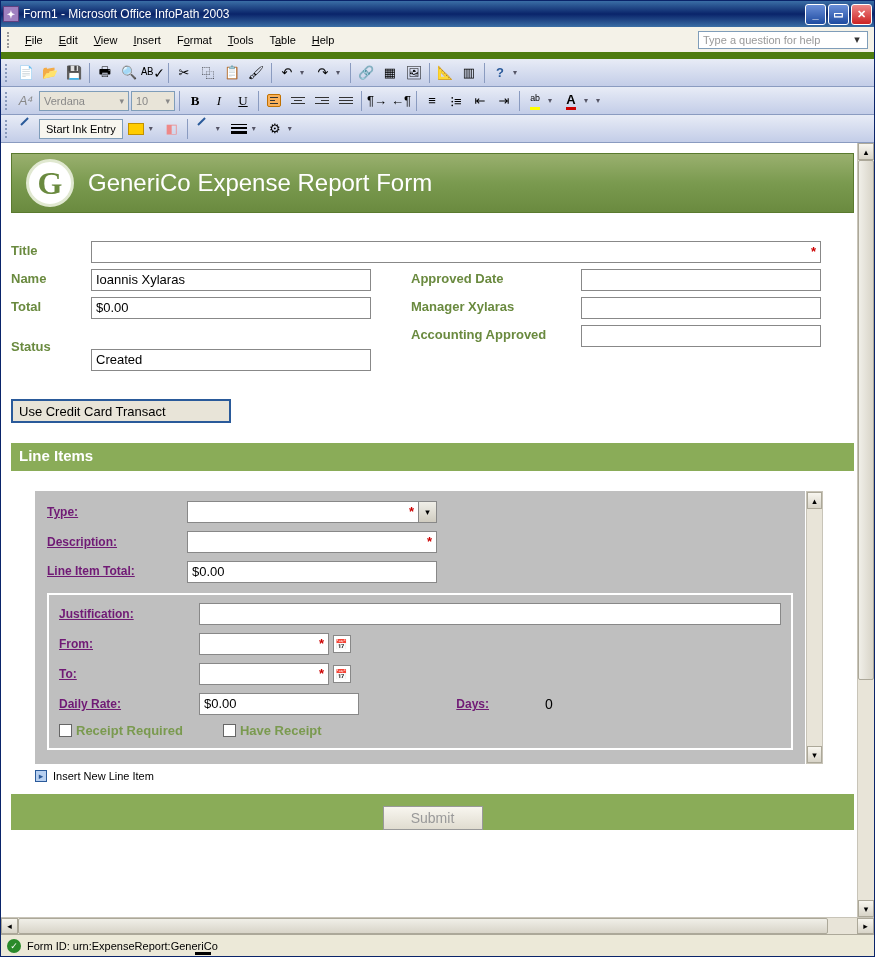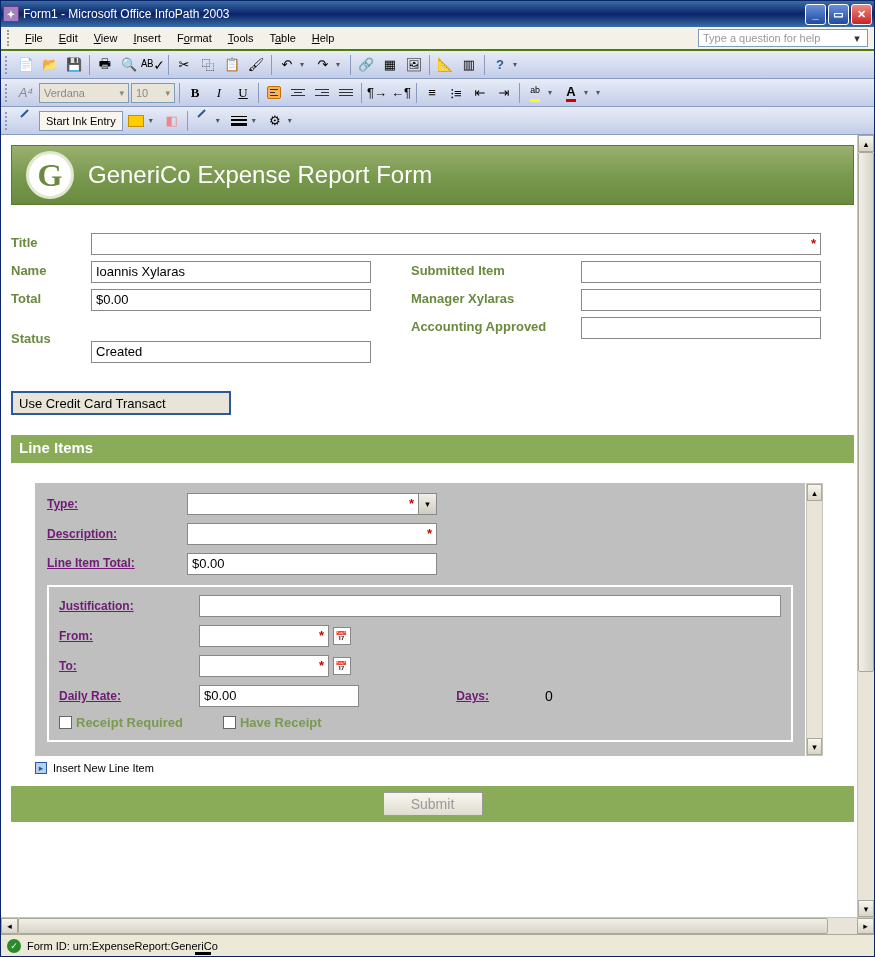--- a/index.html
+++ b/index.html
@@ -3,21 +3,21 @@
 <meta charset="utf-8">
 <style>
 * { box-sizing: border-box; margin: 0; padding: 0; }
 body { font-family: "Tahoma", sans-serif; font-size: 11px; background: #fff; overflow: hidden; }
 .window { width: 875px; height: 957px; border: 1px solid #0a246a; background: #ece9d8; display: flex; flex-direction: column; }
 .titlebar { height: 26px; background: linear-gradient(to bottom, #3a6ea5 0%, #0a246a 50%, #3a6ea5 100%); display: flex; align-items: center; padding: 0 2px; color: #fff; }
 .titlebar .app-icon { width: 16px; height: 16px; background: #a080c0; border: 1px solid #604080; margin-right: 4px; display:flex; align-items:center; justify-content:center; font-size:10px; font-weight:bold; color:#fff;}
 .titlebar .title { flex: 1; font-size: 12px; font-weight: normal; }
 .titlebar .winbtn { width: 21px; height: 21px; margin-left: 2px; border: 1px solid #fff; background: linear-gradient(to bottom,#6a8fd8,#1e4ba0); display:flex; align-items:center; justify-content:center; color:#fff; font-weight:bold; font-size:11px; border-radius:3px;}
 .titlebar .winbtn.close { background: linear-gradient(to bottom,#e88,#c22); }
-.menubar { height: 24px; background: #f4f2e8; display: flex; align-items: center; padding: 0 6px; border-bottom: 2px solid #4d7c0f; }
+.menubar { height: 32px; background: #f4f2e8; display: flex; align-items: center; padding: 0 6px; border-bottom: 7px solid #4d7c0f; }
 .menubar .grip { width:4px; height:16px; border-left:2px dotted #999; margin-right:6px;}
 .menubar .menuitem { padding: 2px 8px; font-size: 11px; cursor:default; }
 .menubar .menuitem u { text-decoration: underline; }
 .helpbox { margin-left:auto; width: 170px; height:18px; border:1px solid #7f9db9; background:#fff; color:#999; font-size:11px; padding:1px 4px; display:flex; align-items:center;}
 .helpbox .dd { width:12px; text-align:center; color:#333;}
 .toolbar { height: 28px; background: linear-gradient(to bottom,#e8ecf6,#c3cde8); border-bottom: 1px solid #8a9bc0; display:flex; align-items:center; padding:0 4px; gap:2px;}
 .toolbar .grip { width:4px; height:18px; border-left:2px dotted #8899bb; margin-right:4px;}
 .tbtn { width:22px; height:22px; display:flex; align-items:center; justify-content:center; border:1px solid transparent; border-radius:2px; font-size:13px;}
 .tsep { width:1px; height:20px; background:#8a9bc0; margin:0 2px;}
 .tdd { width:10px; font-size:8px; color:#556;}
@@ -74,21 +74,21 @@
 .li-select { display:flex;}
 .li-select .dd{width:18px;height:22px;border:1px solid #888;border-left:none;background:linear-gradient(#f0efe8,#d0ccc0);display:flex;align-items:center;justify-content:center;font-size:9px;}
 .sub-box { border:2px solid #fff; padding:8px 10px 10px 10px; margin-top:10px;}
 .sub-grid { display:grid; grid-template-columns: 140px 160px 30px 110px 100px 1fr; row-gap:8px; align-items:center; font-family:Verdana,sans-serif;}
 .date-btn { width:18px; height:18px; border:1px solid #888; background:#fff; display:flex; align-items:center; justify-content:center; font-size:10px;}
 .chk-row { display:flex; gap:40px; margin-top:8px; align-items:center;}
 .chk { width:13px; height:13px; border:1px solid #666; background:#fff; margin-right:4px;}
 .chk-label { color:#7a9a4f; font-weight:bold; font-size:13px; display:flex; align-items:center; font-family:Verdana,sans-serif;}
 .insert-row { margin:6px 0 0 24px; display:flex; align-items:center; gap:6px; font-size:11px; font-family:Verdana,sans-serif;}
 .insert-icon { width:12px; height:12px; border:1px solid #2a5a9a; background:#b8d0f0; display:flex; align-items:center; justify-content:center; color:#2a5a9a; font-size:9px;}
-.submit-bar { margin-top:12px; height:36px; background:#8aac58; display:flex; align-items:center; justify-content:center;}
+.submit-bar { margin-top:12px; height:36px; background:#8aac58; display:flex; align-items:flex-end; justify-content:center;}
 .submit-btn { width:100px; height:24px; border:1px solid #999; background:linear-gradient(#f8f6ef,#e0dcd0); color:#999; font-family:Verdana,sans-serif; font-size:14px;}
 .days-val { text-align:center; font-size:14px;}
 </style>
 </head>
 <body>
 
 <div class="window">
 
   <div class="titlebar">
     <div class="app-icon">✦</div>
@@ -250,21 +250,21 @@
         <div class="banner-title">GeneriCo Expense Report Form</div>
       </div>
 
       <div class="form-grid">
         <div class="flabel">Title</div>
         <div class="finput wide"><span></span><span class="req">*</span></div>
 
         <div class="flabel">Name</div>
         <div class="finput">Ioannis Xylaras</div>
         <div></div>
-        <div class="flabel">Submitted Item</div>
+        <div class="flabel">Approved Date</div>
         <div class="finput"></div>
 
         <div class="flabel">Total</div>
         <div class="finput">$0.00</div>
         <div></div>
         <div class="flabel">Manager Xylaras</div>
         <div class="finput"></div>
 
         <div class="flabel" style="padding-top:14px">Status</div>
         <div class="finput" style="margin-top:24px">Created</div>

